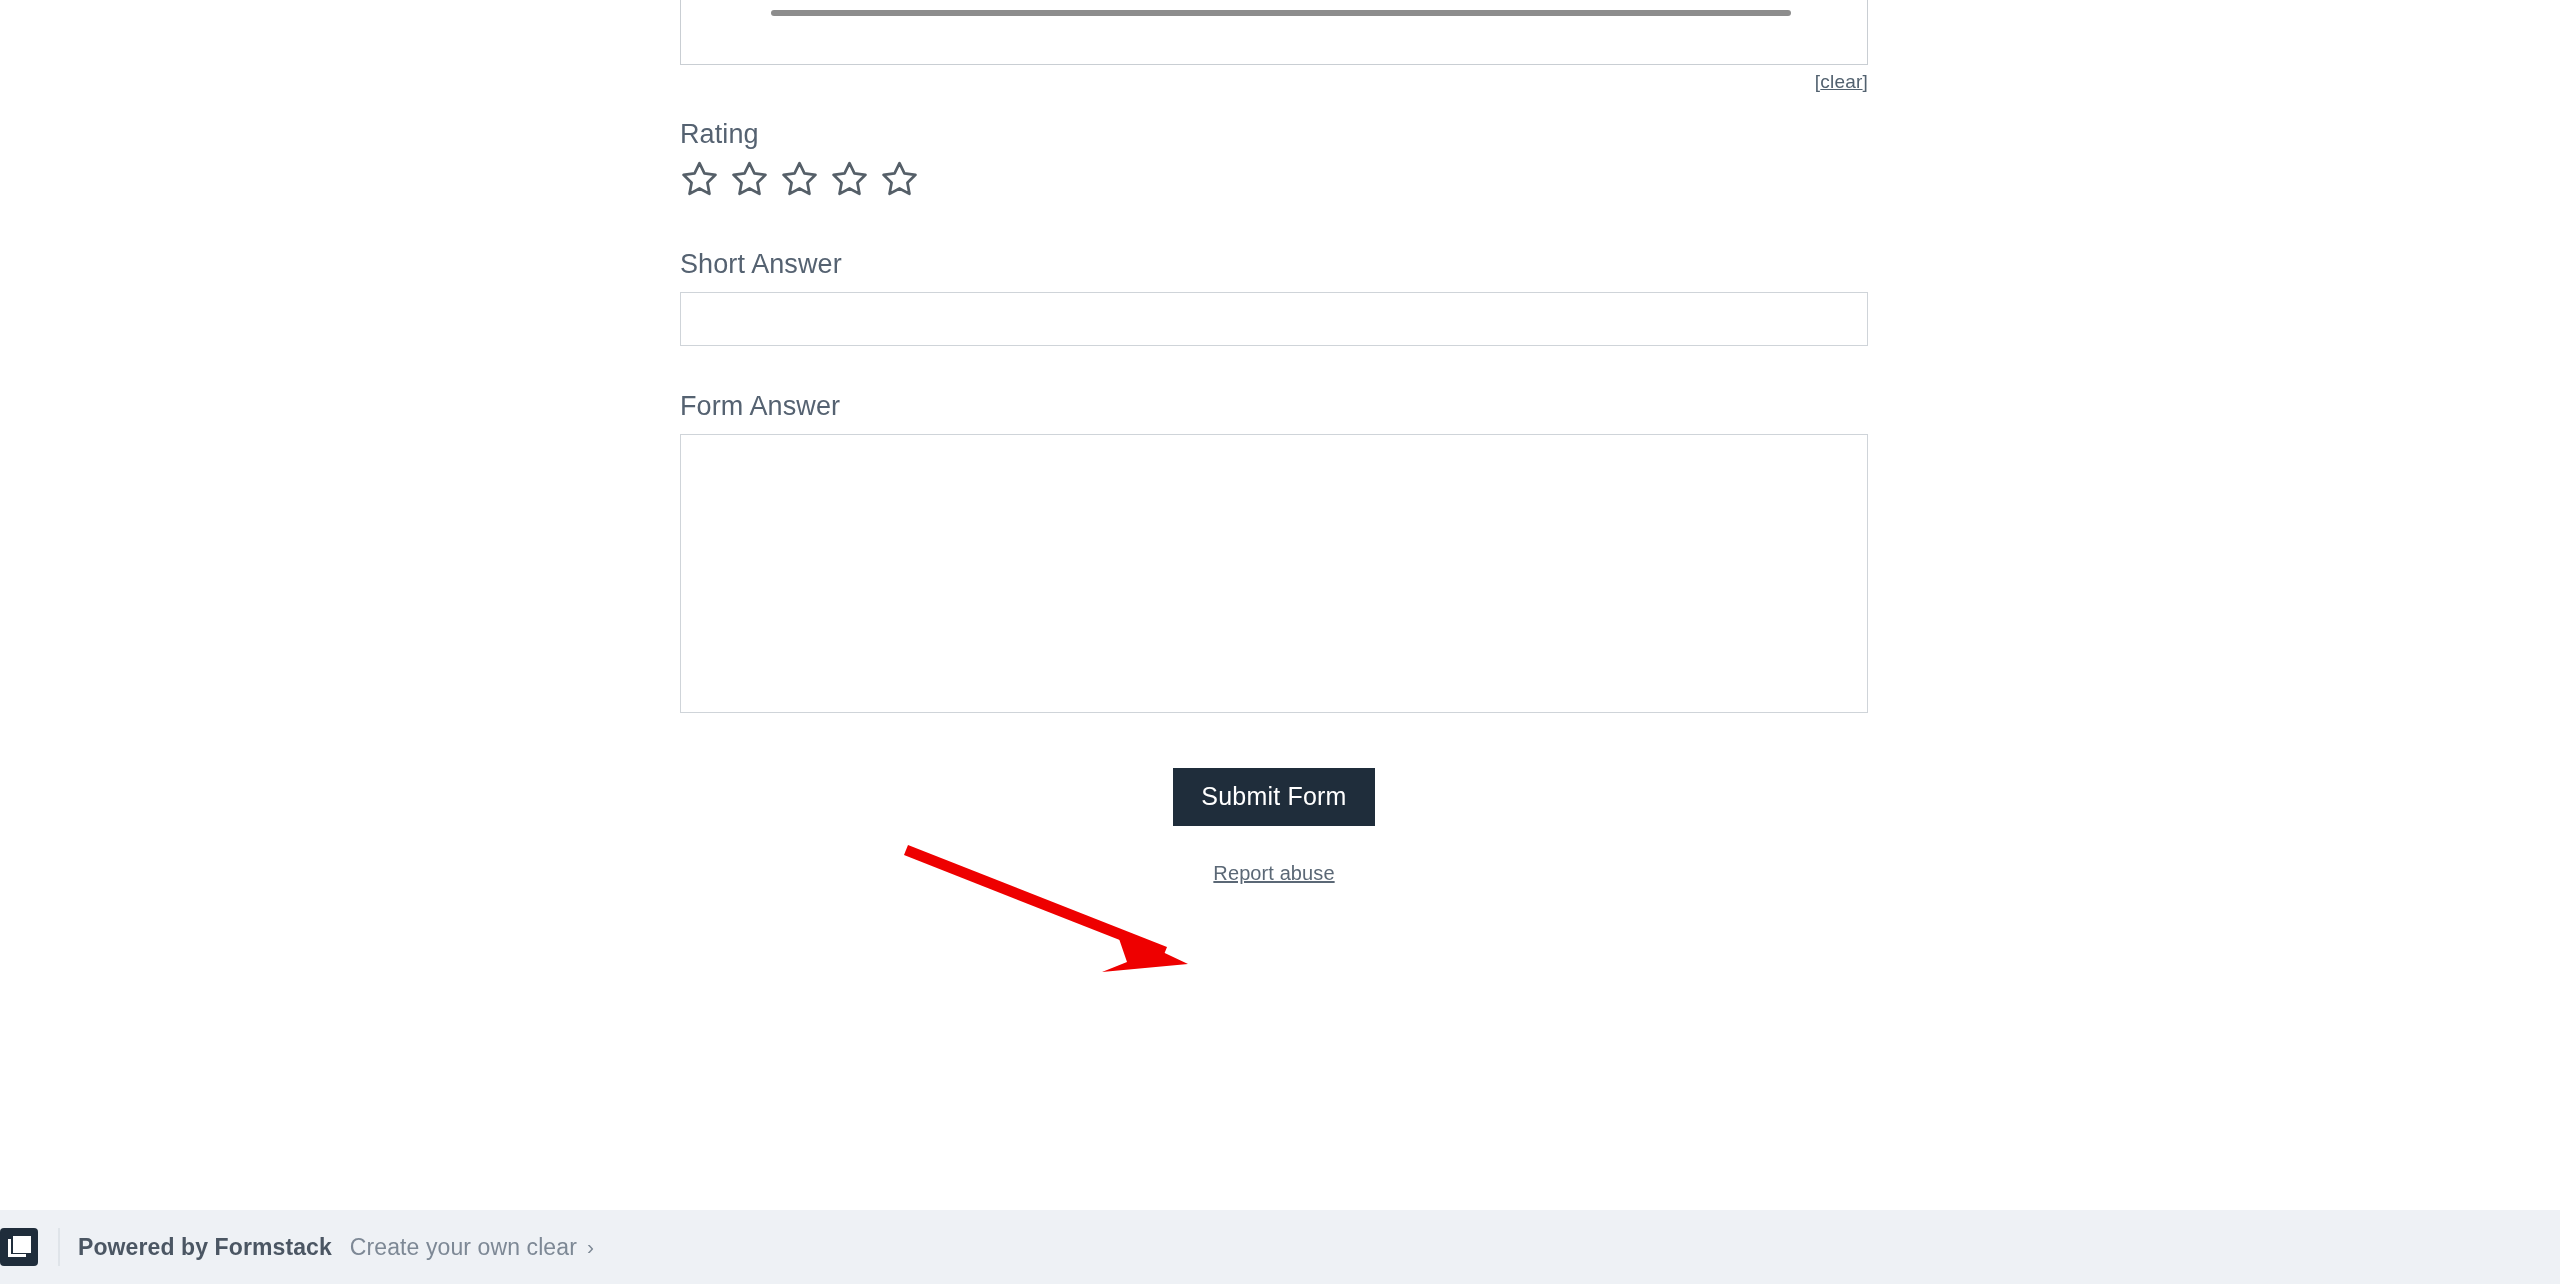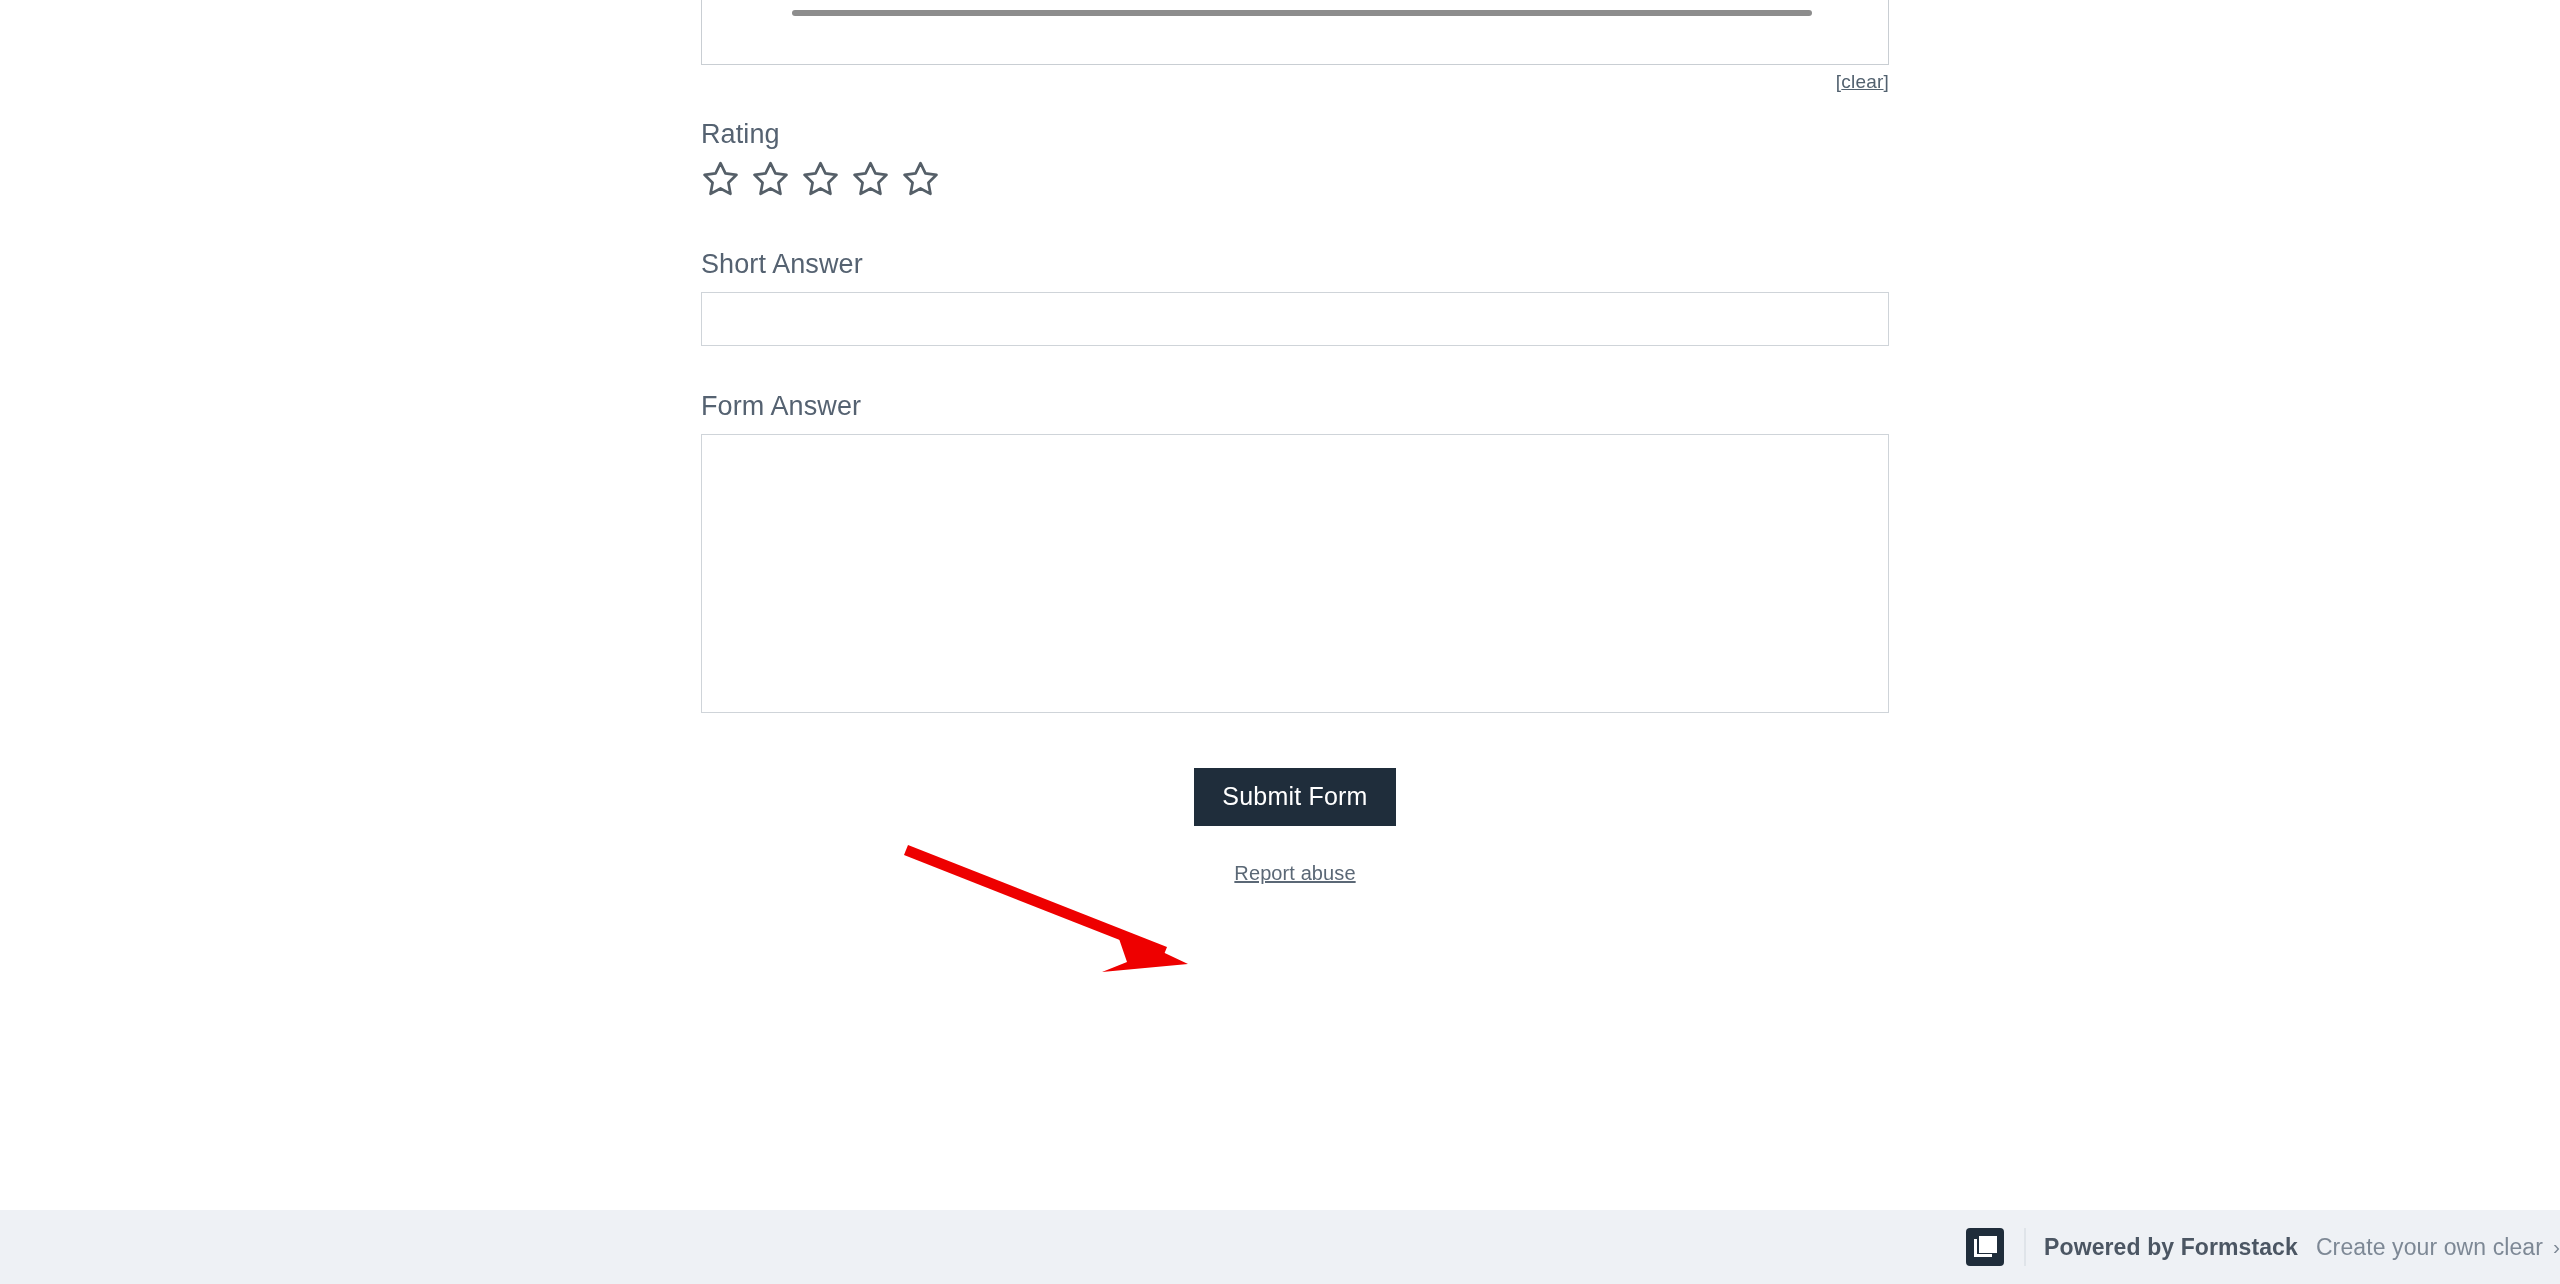--- a/index.html
+++ b/index.html
@@ -15,21 +15,21 @@
   #page {
     position: relative;
     width: 2560px;
     height: 1284px;
     background: #ffffff;
   }
 
   
   .form-column {
     position: absolute;
-    left: 701px;
+    left: 680px;
     top: 0;
     width: 1188px;
   }
 
   
   .sig-canvas {
     position: relative;
     width: 1188px;
     height: 65px;
     border: 1px solid #c9ced3;
@@ -172,21 +172,21 @@
   
   .footer {
     position: absolute;
     left: 0;
     top: 1210px;
     width: 2560px;
     height: 74px;
     background: #eef1f5;
     display: flex;
     align-items: center;
-    justify-content: flex-end;
+    justify-content: flex-start;
   }
   .footer-inner {
     display: flex;
     align-items: center;
     height: 100%;
   }
   .fs-logo {
     width: 38px;
     height: 38px;
     background: #1f2d3b;

